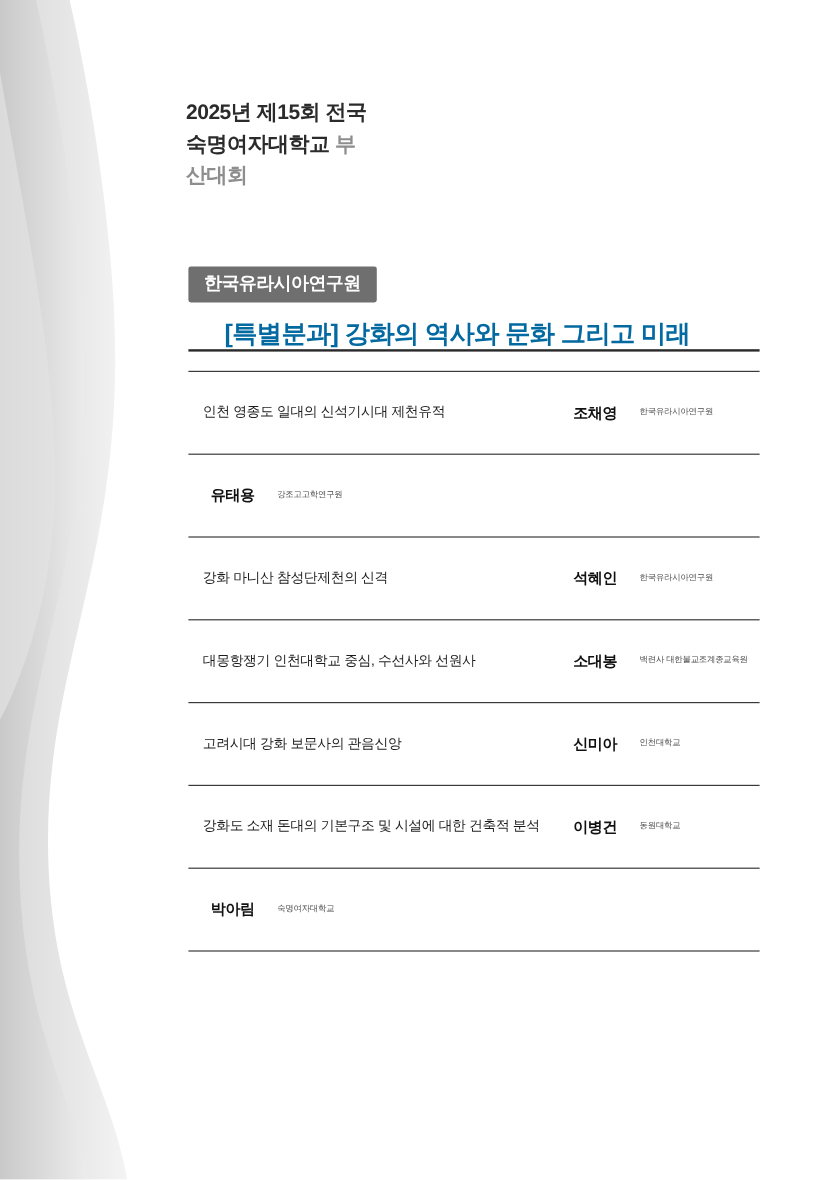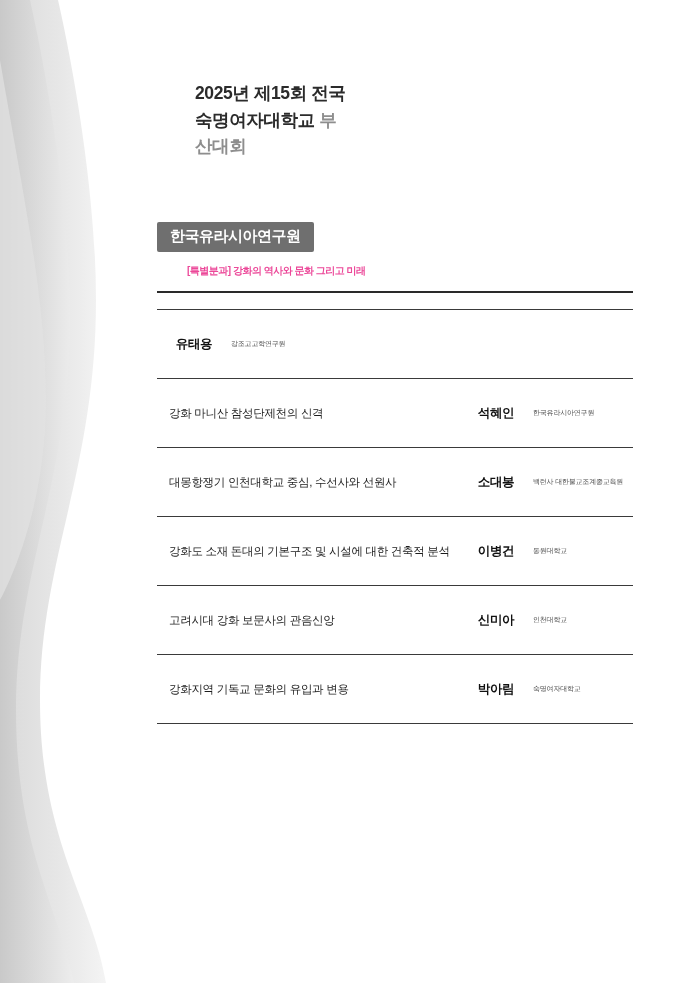--- a/index.html
+++ b/index.html
@@ -39,21 +39,20 @@
     width: 480px;
     height: 140px;
   }
   .conf-title {
     font-size: 17.5px;
     font-weight: bold;
     line-height: 1.52;
     color: #2b2b2b;
     letter-spacing: -0.4px;
     width: 300px;
-    margin-left: 40px;
   }
   .conf-title .dim {
     color: #8e8e8e;
   }
 
   
   .bubble-wrap {
     position: absolute;
     right: 0;
     top: -8px;
@@ -89,23 +88,23 @@
     padding: 5px 13px 6px 13px;
     border-radius: 2px;
   }
 
   
   .session-title {
     position: absolute;
     left: 159px;
     top: 264px;
     width: 480px;
-    font-size: 10px;
-    font-weight: bold;
-    color: #ec4899;
+    font-size: 21px;
+    font-weight: bold;
+    color: #0369a1;
     letter-spacing: -0.5px;
     padding-left: 28px;
   }
   .rule-under-title {
     position: absolute;
     left: 157px;
     top: 291px;
     width: 476px;
     height: 2px;
     background: #2a2a2a;
@@ -189,50 +188,54 @@
 
   </div>
 
   <div class="inst-tag">한국유라시아연구원</div>
 
   <div class="session-title">[특별분과] 강화의 역사와 문화 그리고 미래</div>
   <div class="rule-under-title"></div>
 
   <div class="list">
 
+    <div class="row">
+      <div class="row-title">인천 영종도 일대의 신석기시대 제천유적</div>
+      <div class="row-presenter">조채영</div>
+      <div class="row-affil">한국유라시아연구원</div>
+    </div>
 
     <div class="row">
       <div class="row-presenter">유태용</div>
       <div class="row-affil">강조고고학연구원</div>
     </div>
 
     <div class="row">
       <div class="row-title">강화 마니산 참성단제천의 신격</div>
       <div class="row-presenter">석혜인</div>
       <div class="row-affil">한국유라시아연구원</div>
     </div>
 
     <div class="row">
       <div class="row-title">대몽항쟁기 인천대학교 중심, 수선사와 선원사</div>
       <div class="row-presenter">소대봉</div>
       <div class="row-affil">백련사 대한불교조계종교육원</div>
     </div>
 
     <div class="row">
+      <div class="row-title">고려시대 강화 보문사의 관음신앙</div>
+      <div class="row-presenter">신미아</div>
+      <div class="row-affil">인천대학교</div>
+    </div>
+
+    <div class="row">
       <div class="row-title">강화도 소재 돈대의 기본구조 및 시설에 대한 건축적 분석</div>
       <div class="row-presenter">이병건</div>
       <div class="row-affil">동원대학교</div>
     </div>
 
     <div class="row">
-      <div class="row-title">고려시대 강화 보문사의 관음신앙</div>
-      <div class="row-presenter">신미아</div>
-      <div class="row-affil">인천대학교</div>
-    </div>
-
-    <div class="row">
-      <div class="row-title">강화지역 기독교 문화의 유입과 변용</div>
       <div class="row-presenter">박아림</div>
       <div class="row-affil">숙명여자대학교</div>
     </div>
 
   </div>
 </div>
 
 </body></html>

